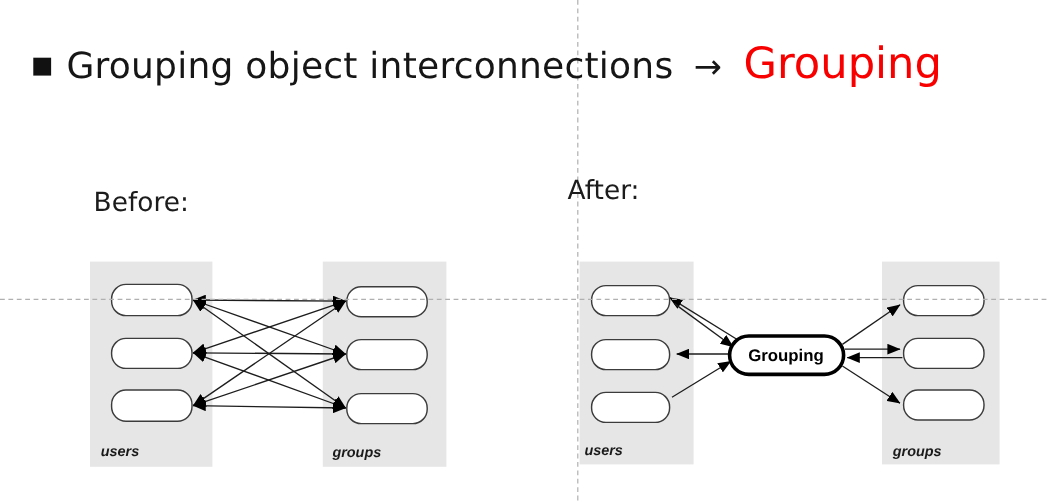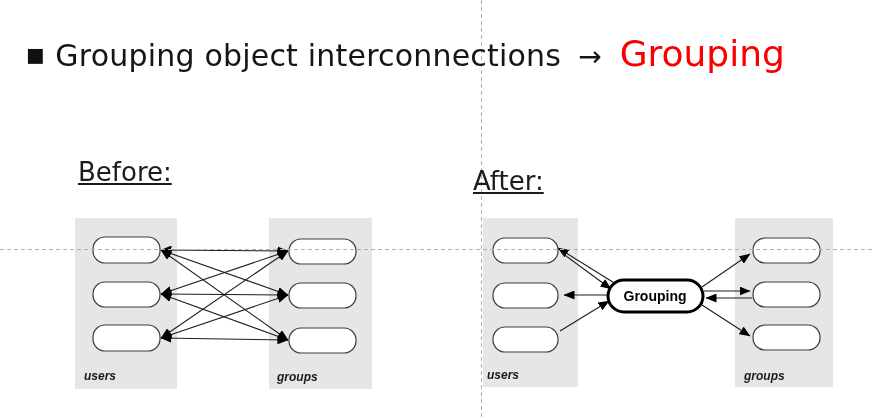--- a/index.html
+++ b/index.html
@@ -18,24 +18,24 @@
   }
   .bullet{
     font-size:30px;color:#111;margin-right:10px;
     position:relative;top:-2px;
   }
   .t-main{font-size:30px;color:#161616;letter-spacing:0.2px;}
   .t-arrow{font-size:28px;color:#161616;margin:0 18px 0 17px;}
   .t-red{font-size:36px;color:#F80000;}
   .dlabel{
     position:absolute;z-index:2;
-    font-size:26px;color:#1c1c1c;line-height:1;text-decoration:underline;
+    font-size:22px;color:#1c1c1c;line-height:1;
   }
   .dlabel.before{left:78px;top:159px;}
-  .dlabel.after{left:473px;top:168px;}
+  .dlabel.after{left:473px;top:149px;}
 
   
   .gbox{fill:#E6E6E6;stroke:none;}
   .pill{fill:#ffffff;stroke:#3c3c3c;stroke-width:1.2;}
   .edge{stroke:#1d1d1d;stroke-width:1.1;fill:none;}
   .mediator{fill:#ffffff;stroke:#000;stroke-width:3;}
   .grp-label{
     font-family:"Liberation Sans",sans-serif;
     font-size:12px;font-style:italic;font-weight:bold;fill:#1a1a1a;
   }

